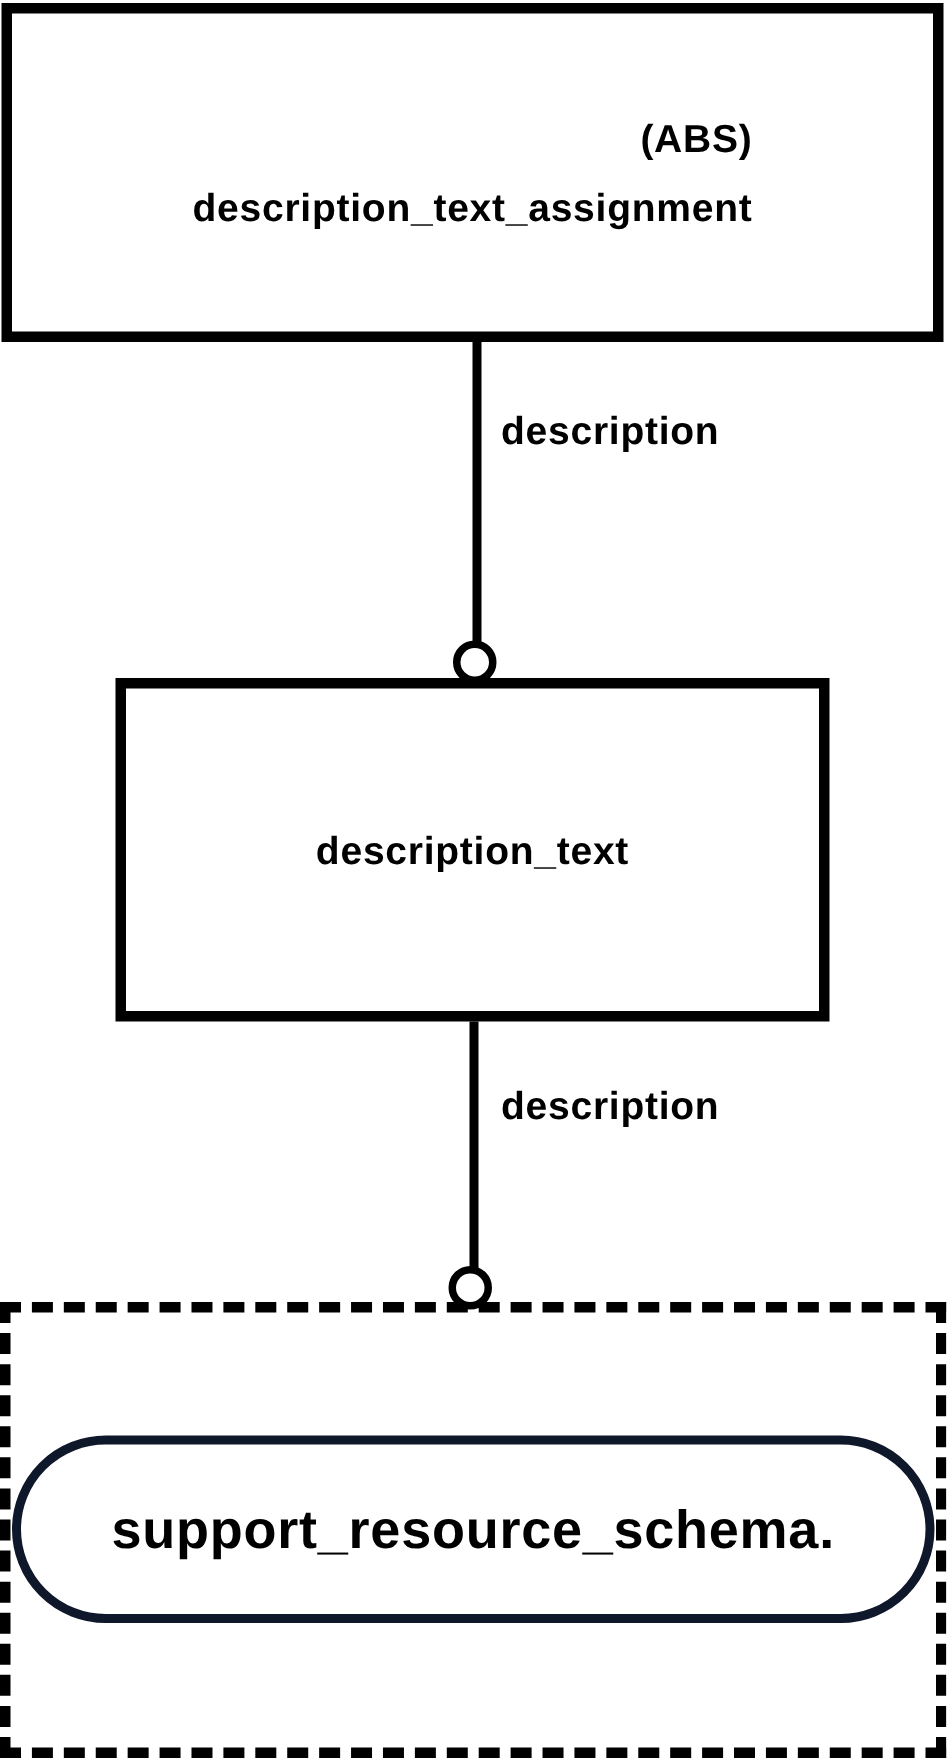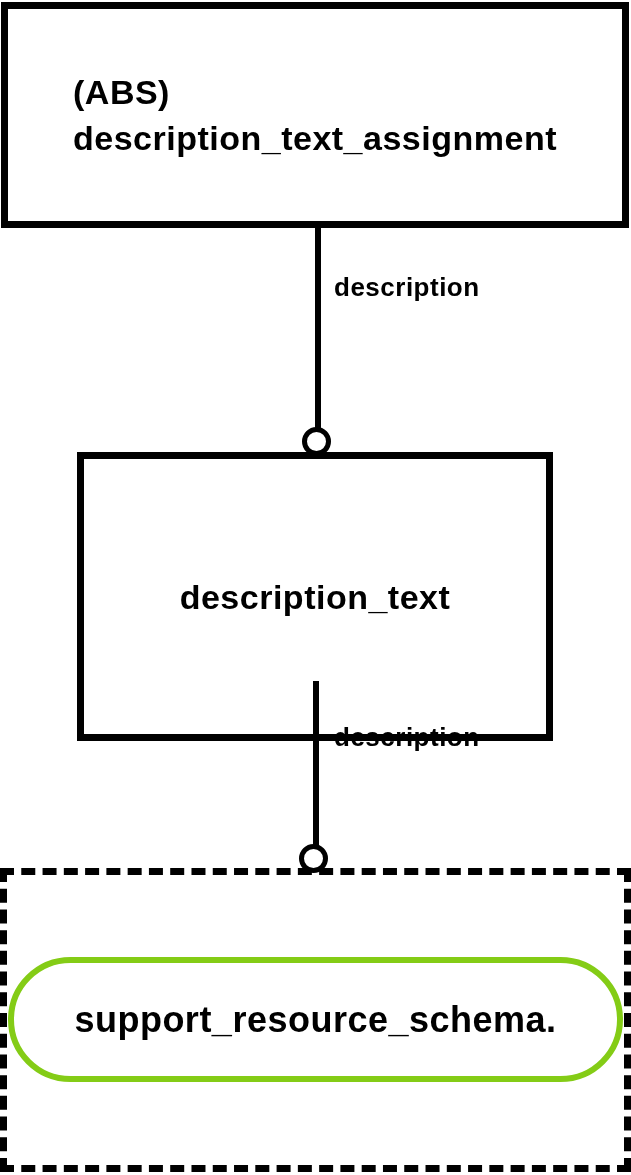--- a/index.html
+++ b/index.html
@@ -29,28 +29,28 @@
   .abs-box {
     left: 1px;
     top: 2px;
     width: 628px;
     height: 226px;
   }
   .mid-box {
     left: 77px;
     top: 452px;
     width: 476px;
-    height: 289px;
+    height: 229px;
   }
   .box-label {
-    font-size: 34px;
+    font-size: 26px;
     font-weight: bold;
     line-height: 46px;
     letter-spacing: 0.5px;
-    text-align: left;
+    text-align: right;
   }
   .box-label .line {
     display: block;
   }
   .rel-line {
     position: absolute;
     width: 6px;
     background: #000000;
   }
   .rel-line-1 {
@@ -105,21 +105,21 @@
     box-sizing: border-box;
     background: #ffffff;
     z-index: 1;
   }
   .schema-oval {
     position: absolute;
     left: 8px;
     top: 957px;
     width: 615px;
     height: 125px;
-    border: 6px solid #84cc16;
+    border: 6px solid #0f172a;
     border-radius: 70px;
     box-sizing: border-box;
     background: #ffffff;
     display: flex;
     flex-direction: column;
     align-items: center;
     justify-content: center;
     text-align: center;
     z-index: 2;
     font-size: 36px;

